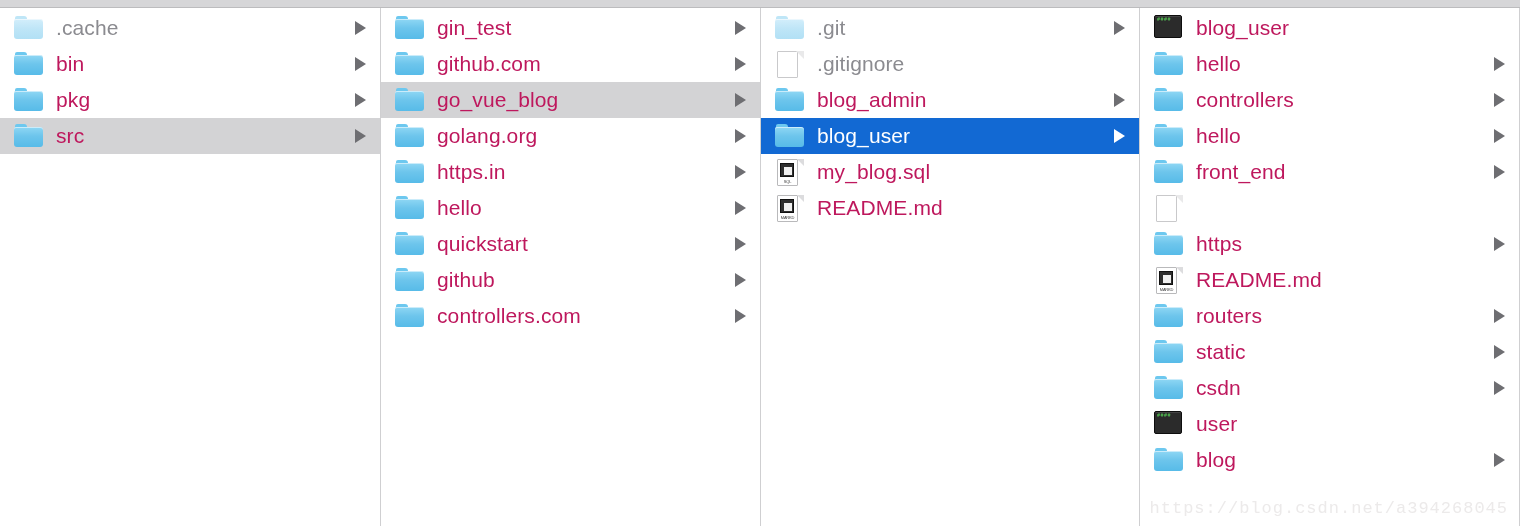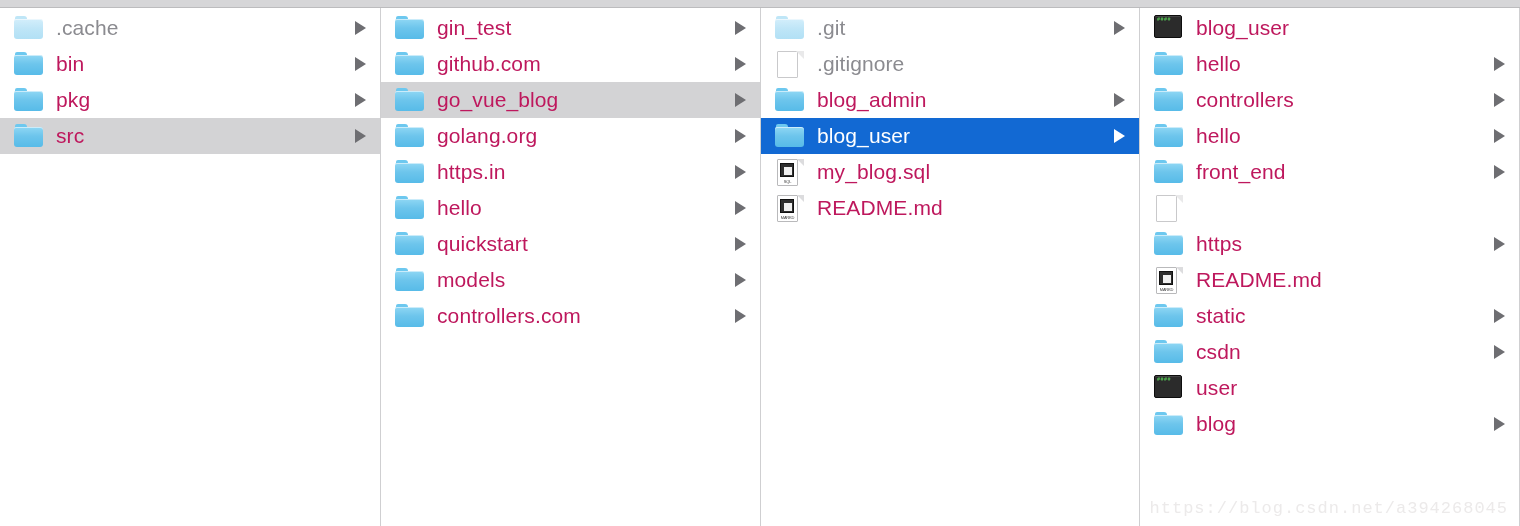--- a/index.html
+++ b/index.html
@@ -286,21 +286,21 @@
         <span class="label">hello</span>
         <span class="arrow"></span>
       </div>
       <div class="row">
         <span class="icon"><span class="ic-folder"><span class="tab"></span><span class="body"></span></span></span>
         <span class="label">quickstart</span>
         <span class="arrow"></span>
       </div>
       <div class="row">
         <span class="icon"><span class="ic-folder"><span class="tab"></span><span class="body"></span></span></span>
-        <span class="label">models</span>
+        <span class="label">github</span>
         <span class="arrow"></span>
       </div>
       <div class="row">
         <span class="icon"><span class="ic-folder"><span class="tab"></span><span class="body"></span></span></span>
         <span class="label">controllers.com</span>
         <span class="arrow"></span>
       </div>
     </div>
   <div class="column col-3">
       <div class="row">
@@ -369,20 +369,25 @@
         <span class="label">https</span>
         <span class="arrow"></span>
       </div>
       <div class="row">
         <span class="icon"><span class="ic-typed"><span class="page"></span><span class="fold"></span><span class="thumb"></span><span class="kind">MARKD</span></span></span>
         <span class="label">README.md</span>
         <span class="arrow hidden"></span>
       </div>
       <div class="row">
         <span class="icon"><span class="ic-folder"><span class="tab"></span><span class="body"></span></span></span>
+        <span class="label">routers</span>
+        <span class="arrow"></span>
+      </div>
+      <div class="row">
+        <span class="icon"><span class="ic-folder"><span class="tab"></span><span class="body"></span></span></span>
         <span class="label">static</span>
         <span class="arrow"></span>
       </div>
       <div class="row">
         <span class="icon"><span class="ic-folder"><span class="tab"></span><span class="body"></span></span></span>
         <span class="label">csdn</span>
         <span class="arrow"></span>
       </div>
       <div class="row">
         <span class="icon"><span class="ic-exec"><span class="screen"></span><span class="prompt">####</span></span></span>

